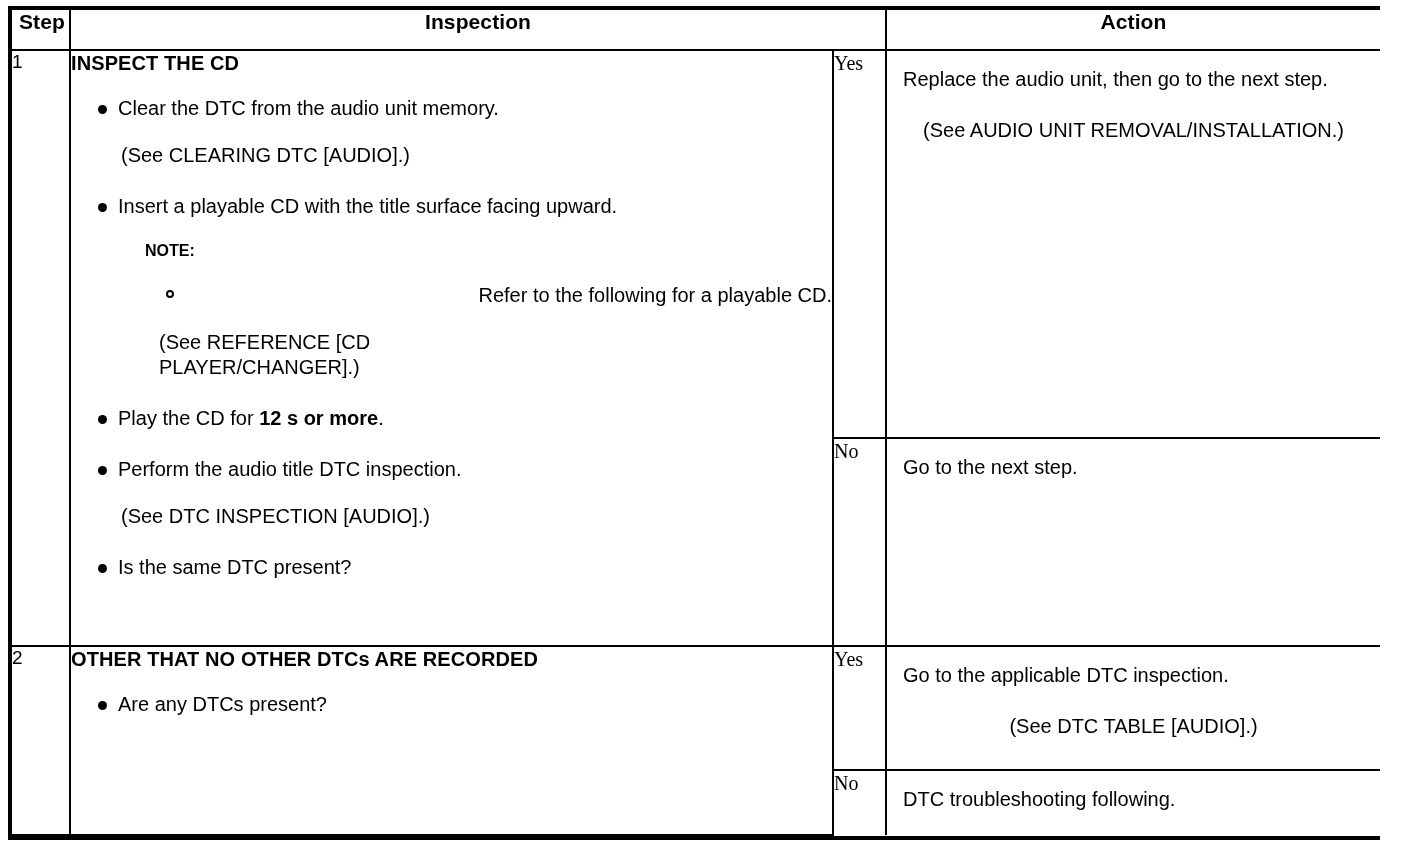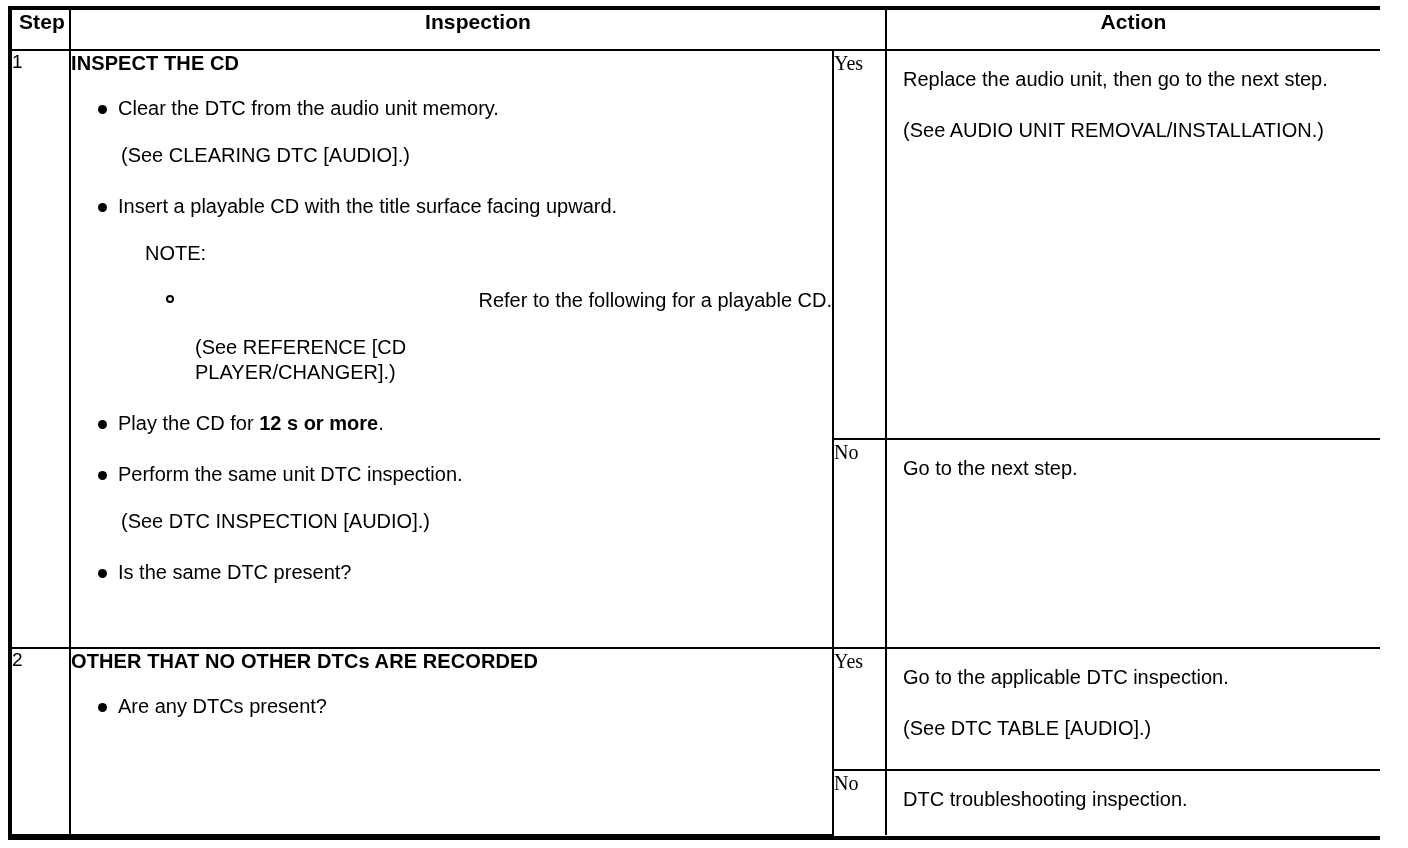--- a/index.html
+++ b/index.html
@@ -127,22 +127,22 @@
     height: 9px;
     background: #000;
     border-radius: 50%;
   }
 
   .sub-ref {
     margin: 22px 0 0 3px;
   }
 
   .note-head {
-    font-weight: normal;
-    font-size: 20px;
+    font-weight: bold;
+    font-size: 16px;
     margin: 22px 0 0 0;
     padding-left: 27px;
   }
 
   ul.hlist {
     list-style: none;
     margin: 22px 0 0 0;
     padding: 0 0 0 47px;
   }
   ul.hlist > li {
@@ -155,25 +155,25 @@
     position: absolute;
     left: 1px;
     top: 7px;
     width: 8px;
     height: 8px;
     border: 2px solid #000;
     border-radius: 50%;
     box-sizing: border-box;
   }
   .hsub-ref {
-    margin: 22px 0 0 77px;
+    margin: 22px 0 0 41px;
   }
 
   .act-line { margin: 16px; }
-  .act-line + .act-line { margin-top: 26px; }
+  .act-line + .act-line { margin-top: 26px; text-align: center; }
 
   b.em { font-weight: bold; }
 </style>
 </head>
 <body>
 
 <div class="page">
   <div class="dtc-table">
     <table class="grid">
       <colgroup>
@@ -225,21 +225,21 @@
                 </div>
               </li>
 
               <li>
                 <span class="bullet"></span>
                 <span>Play the CD for </span><b class="em">12 s or more</b><span>.</span>
               </li>
 
               <li>
                 <span class="bullet"></span>
-                <span>Perform the same unit DTC inspection.</span>
+                <span>Perform the audio title DTC inspection.</span>
                 <div class="sub-ref">(See DTC INSPECTION [AUDIO].)</div>
               </li>
 
               <li>
                 <span class="bullet"></span>
                 <span>Is the same DTC present?</span>
               </li>
 
             </ul>
           </td>
@@ -277,20 +277,20 @@
 
           <td class="cell-action">
             <div class="act-line">Go to the applicable DTC inspection.</div>
             <div class="act-line">(See DTC TABLE [AUDIO].)</div>
           </td>
         </tr>
 
         <tr>
           <td class="cell-yn">No</td>
           <td class="cell-action">
-            <div class="act-line">DTC troubleshooting inspection.</div>
+            <div class="act-line">DTC troubleshooting following.</div>
           </td>
         </tr>
 
       </tbody>
     </table>
   </div>
 </div>
 
 </body></html>

